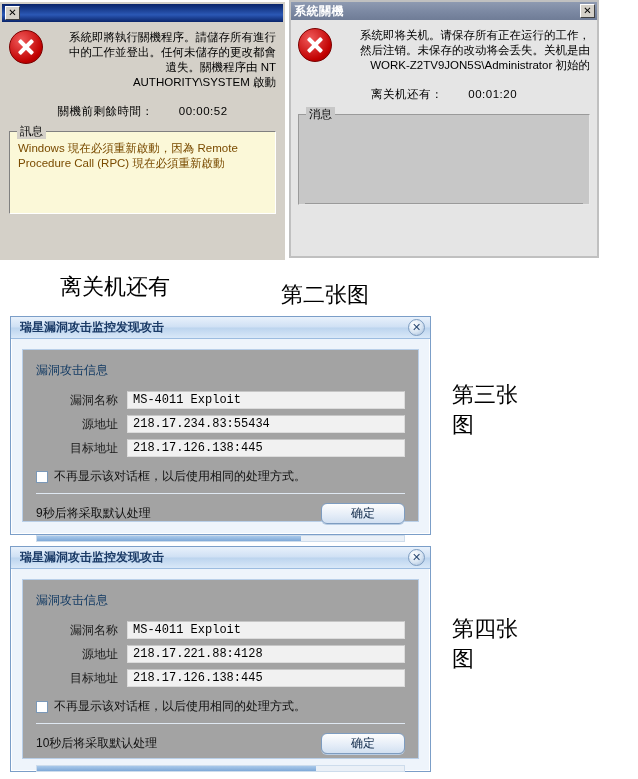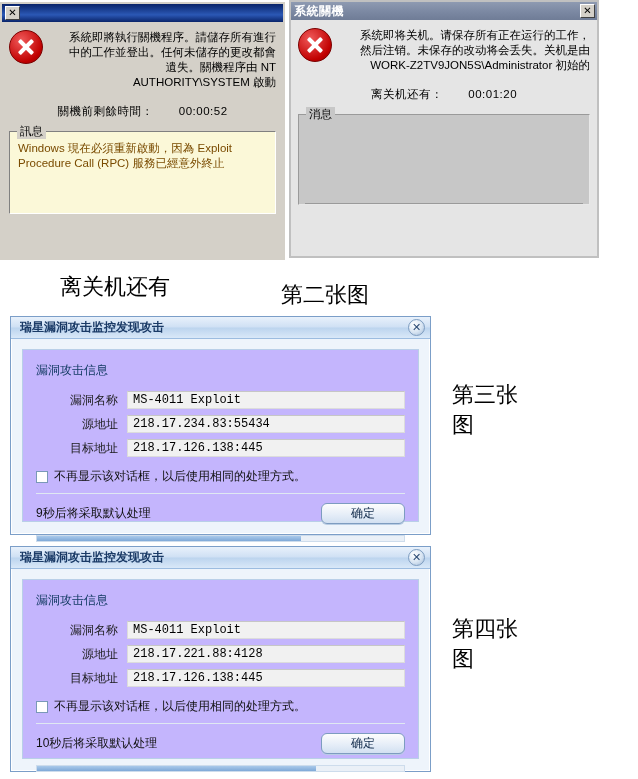--- a/index.html
+++ b/index.html
@@ -134,21 +134,21 @@
     font-size:11px;color:#2b4a73;line-height:1;
     box-sizing:border-box;
   }
   .win-xp .content{
     padding:10px 11px 12px 11px;
     box-sizing:border-box;
     height:calc(100% - 22px);
   }
   .panel{
     border:1px solid #b9cfe8;
-    background:#c4b5fd;
+    background:#a3a3a3;
     height:100%;
     box-sizing:border-box;
     padding:12px 13px 10px 13px;
     position:relative;
   }
   .panel-title{
     font-size:12px;color:#123a63;margin-bottom:12px;
   }
   .frow{
     display:flex;align-items:center;margin-bottom:6px;
@@ -220,21 +220,21 @@
       <div class="err-icon"></div>
       <div class="msg-text">系統即將執行關機程序。請儲存所有進行中的工作並登出。任何未儲存的更改都會遺失。關機程序由 NT AUTHORITY\SYSTEM 啟動</div>
     </div>
     <div class="countdown">
       <span>關機前剩餘時間：</span>
       <span style="display:inline-block;width:18px;"></span>
       <span>00:00:52</span>
     </div>
     <div class="groupbox">
       <div class="legend">訊息</div>
-      <div class="inner gb-yellow txt-gold">Windows 現在必須重新啟動，因為 Exploit Procedure Call (RPC) 服務已經意外終止</div>
+      <div class="inner gb-yellow txt-gold">Windows 現在必須重新啟動，因為 Remote Procedure Call (RPC) 現在必須重新啟動</div>
     </div>
   </div>
 </div>
 
 <div class="abs win-classic win-silver" style="left:289px;top:0;width:310px;height:258px;">
   <div class="titlebar">
     <div class="t-text">系統關機</div>
     <div class="close-btn">✕</div>
   </div>
   <div class="body">

